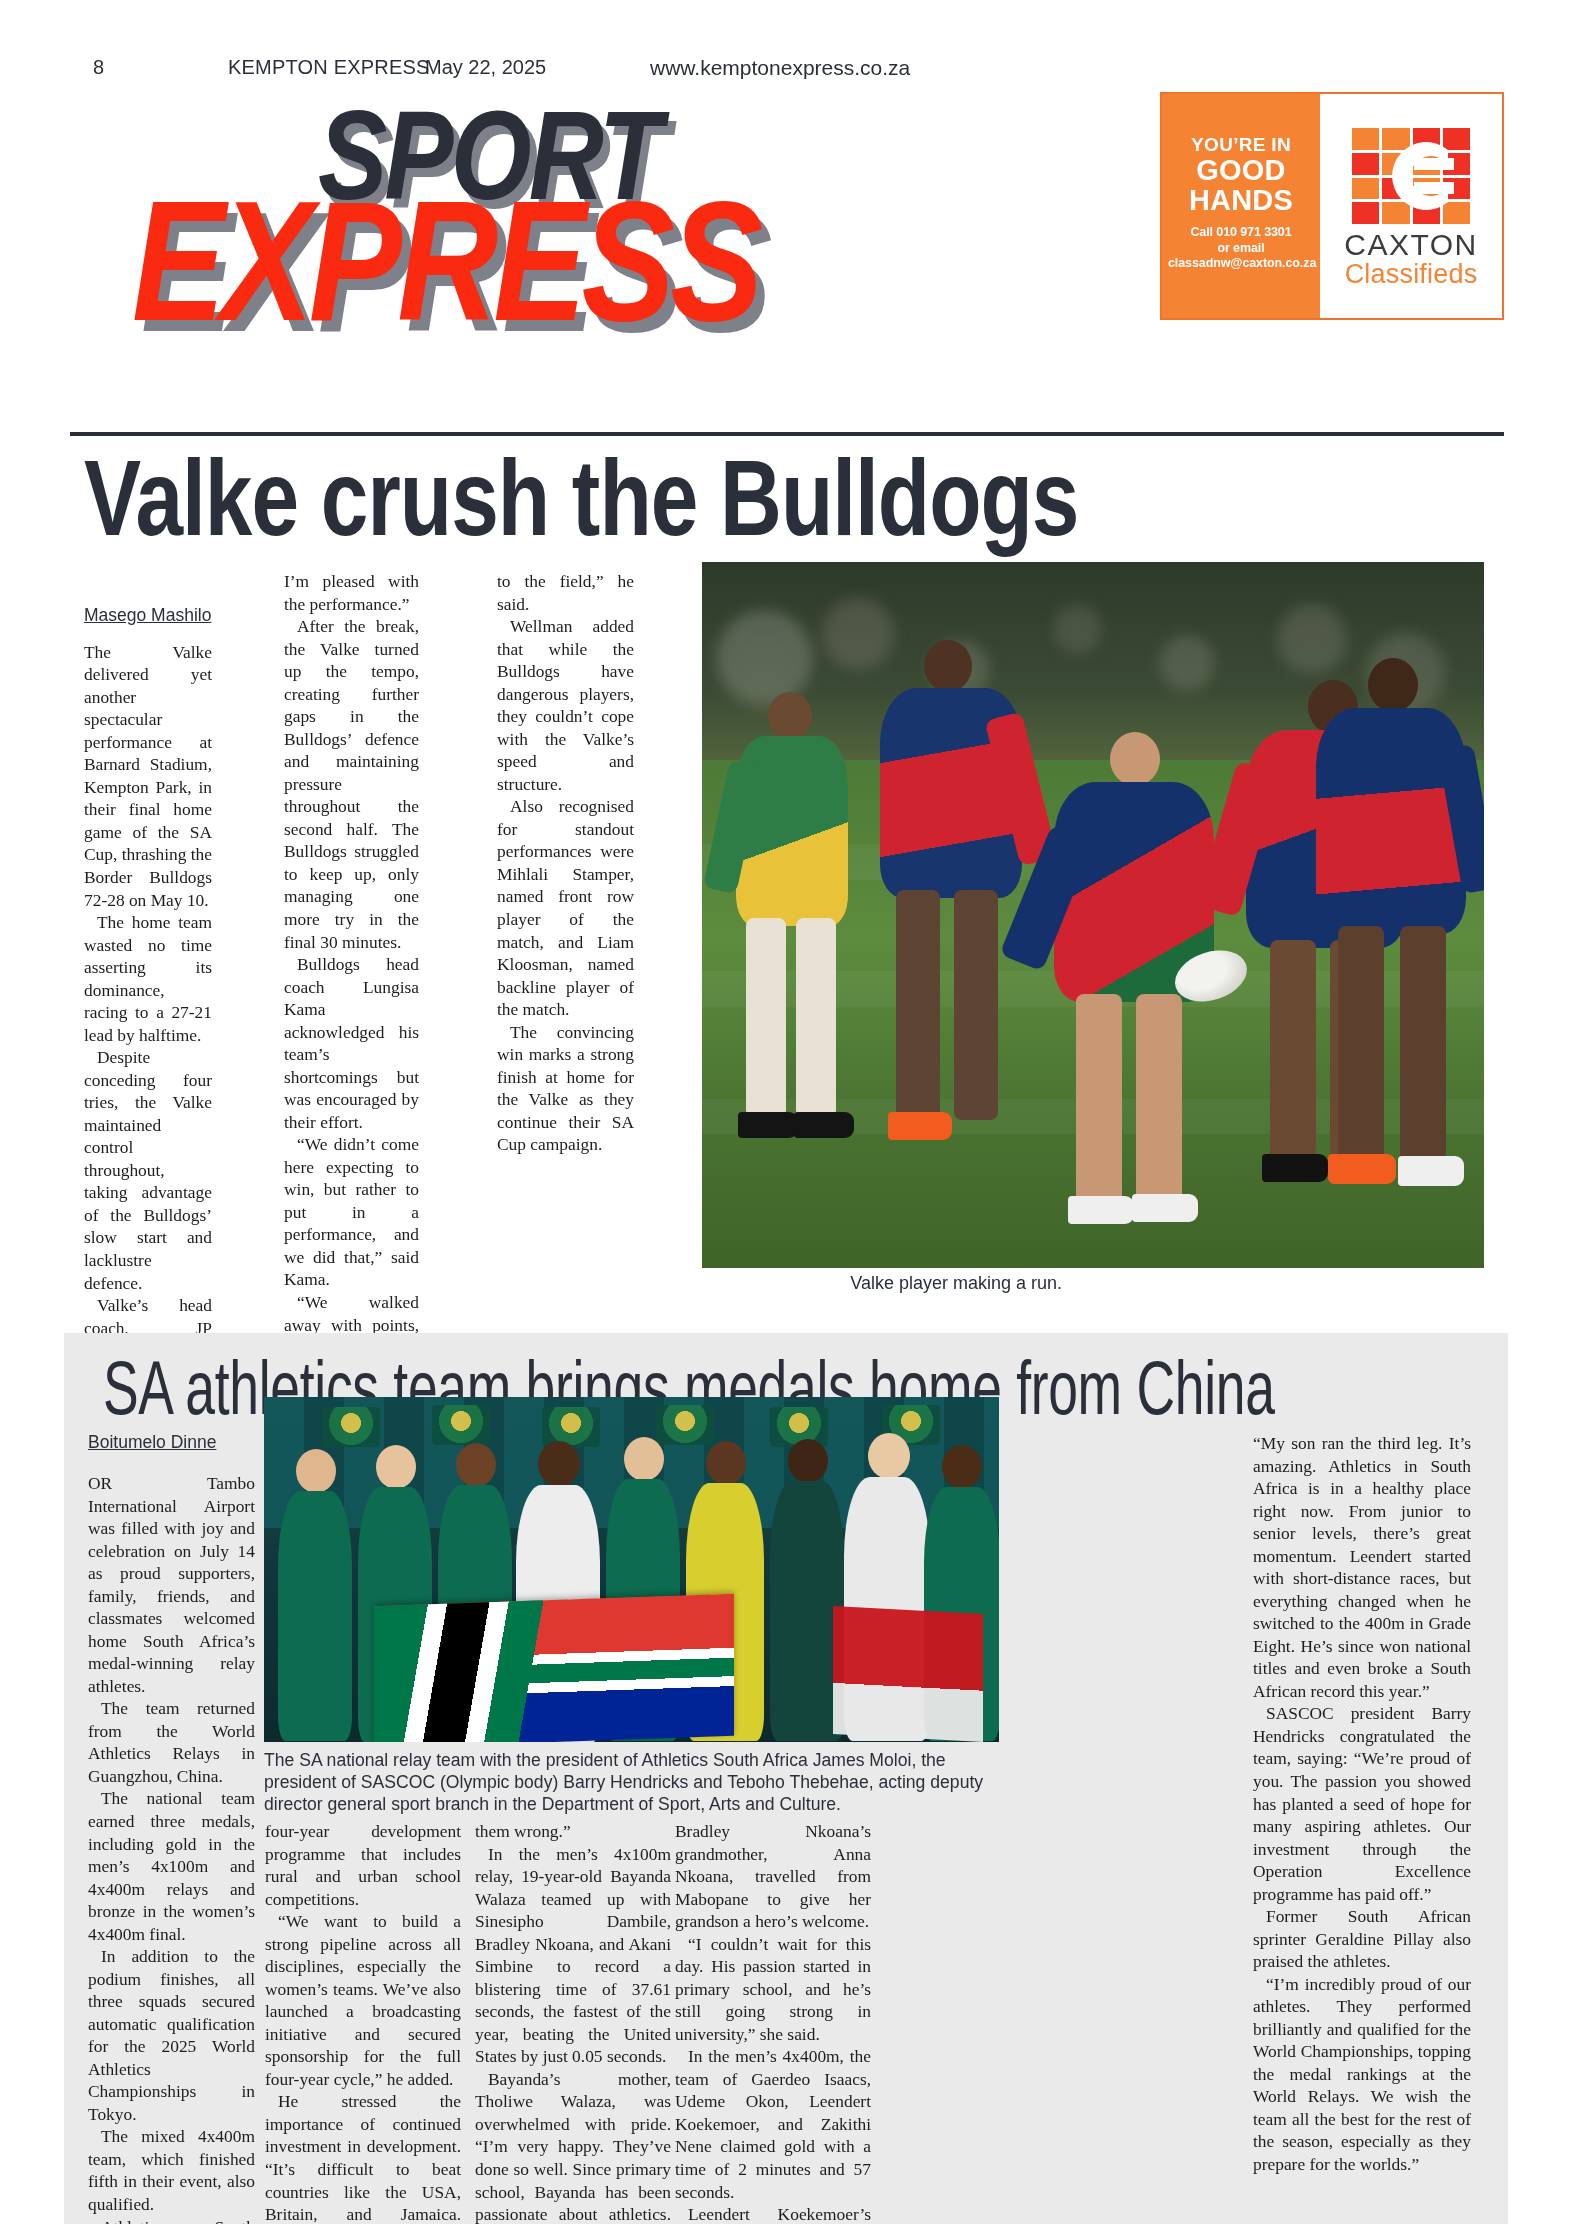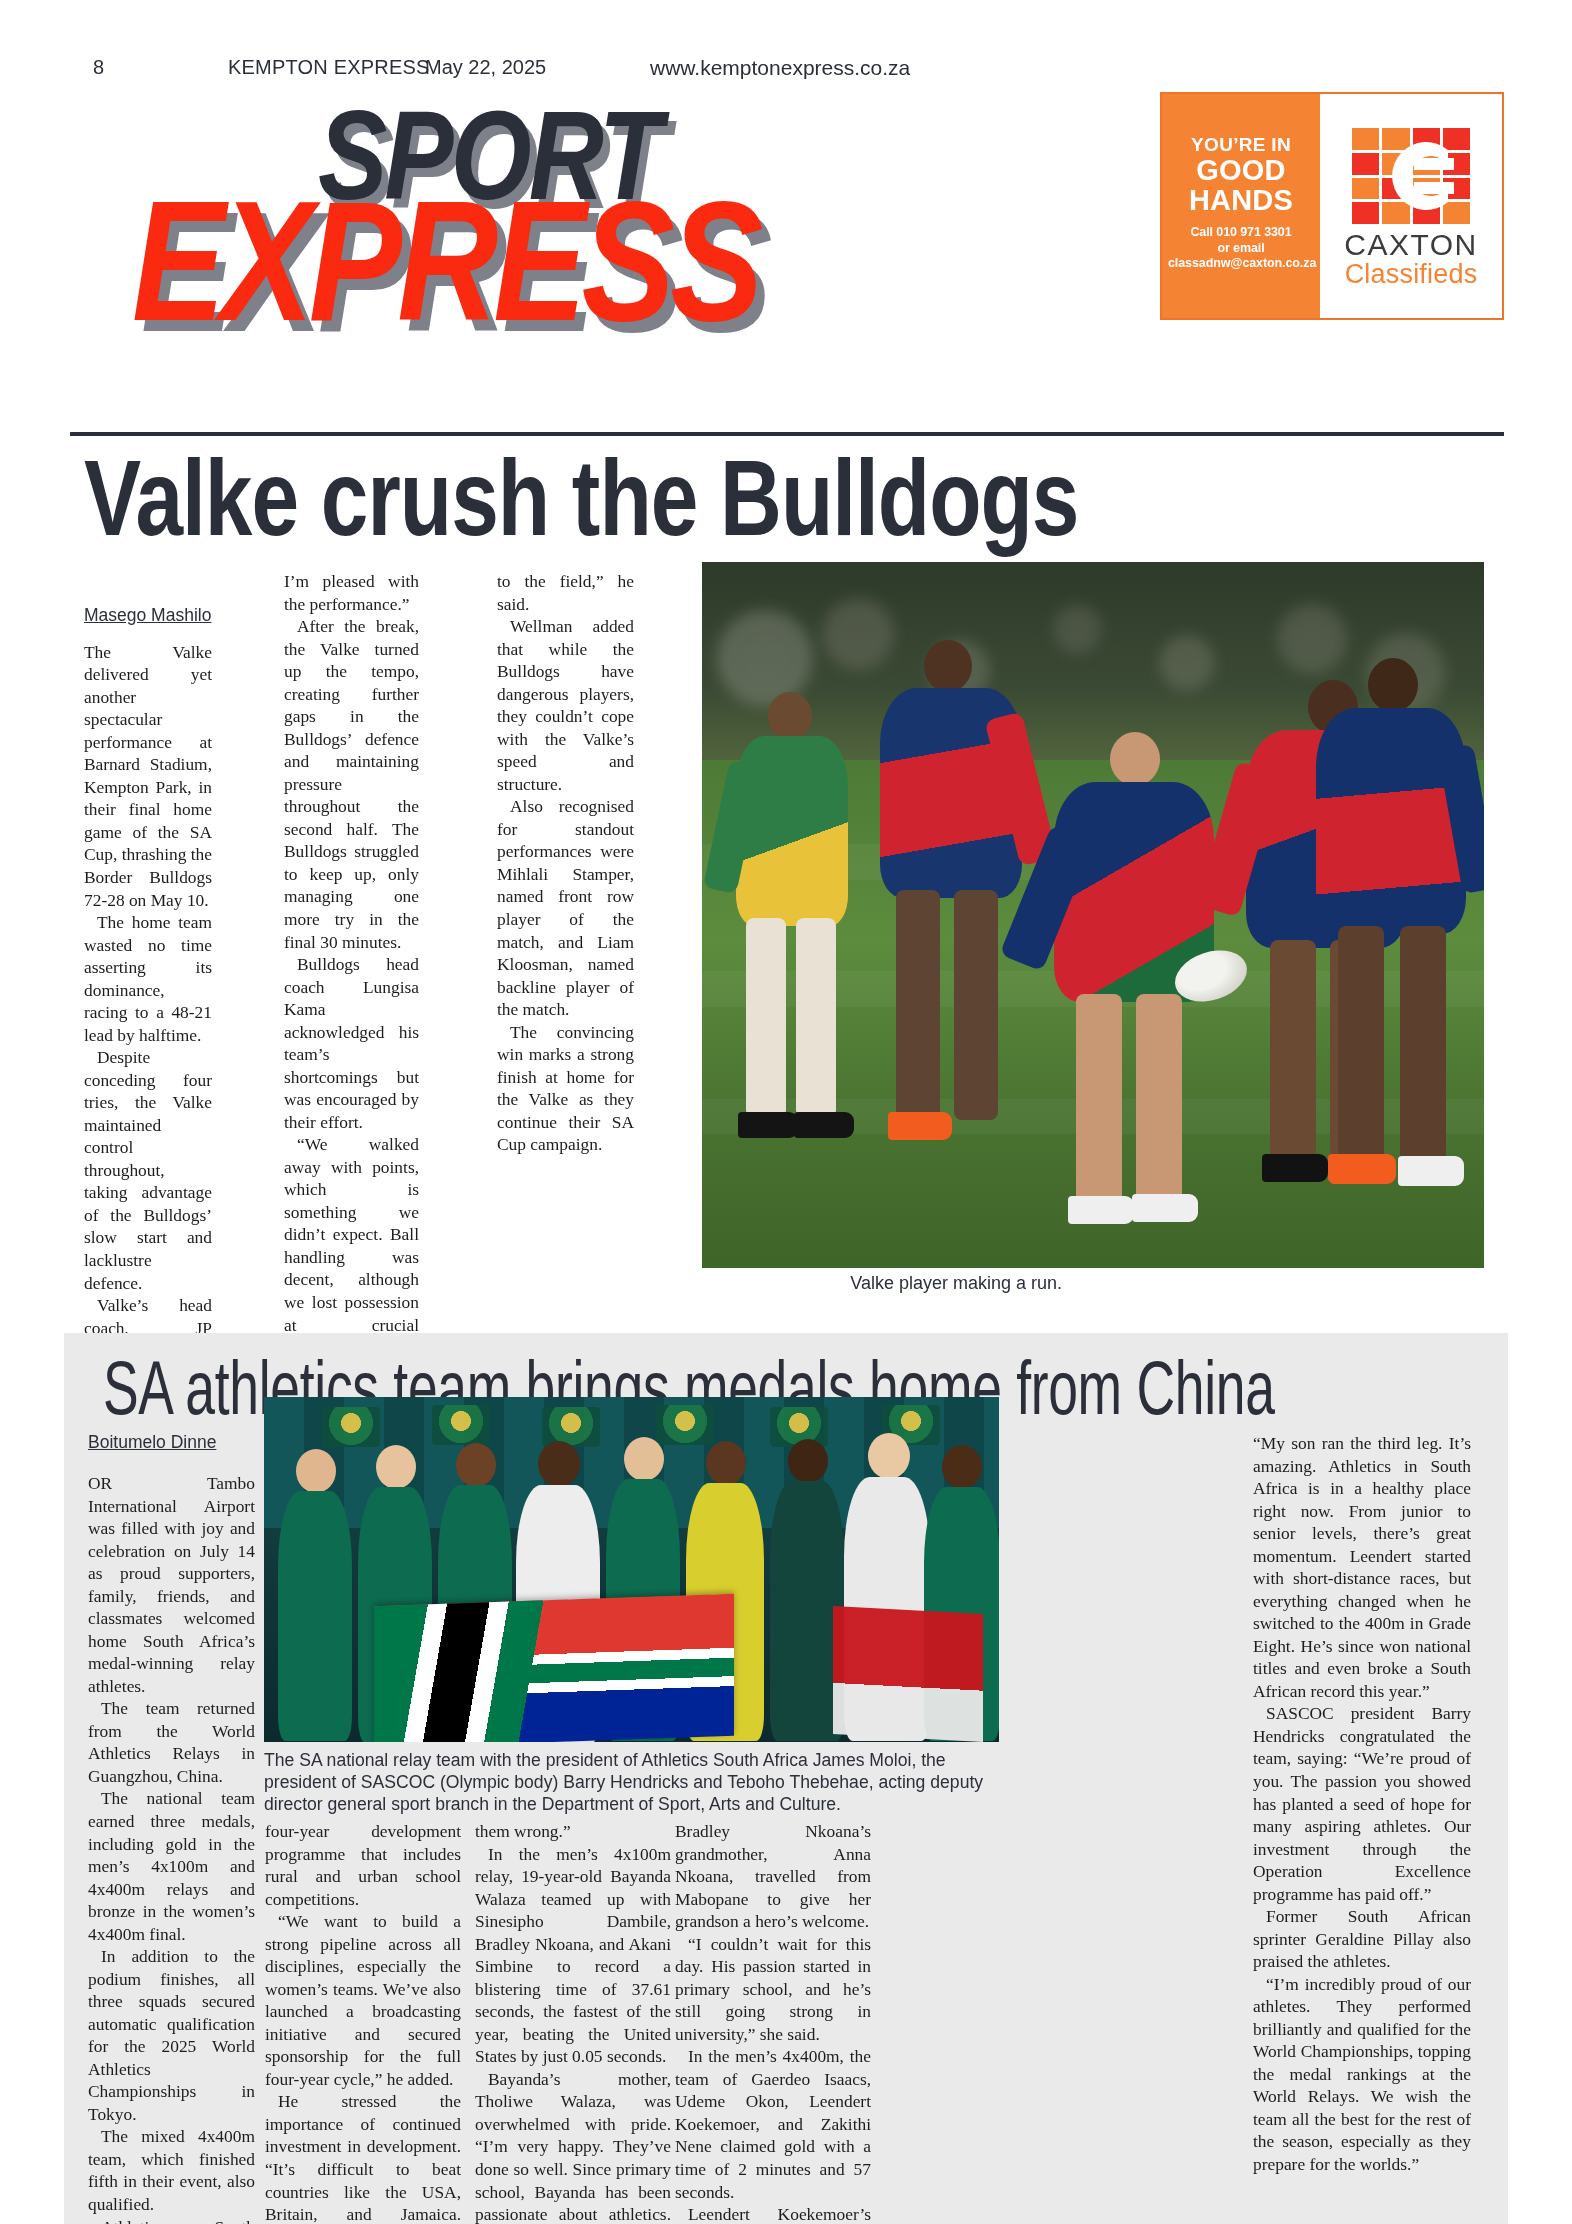--- a/index.html
+++ b/index.html
@@ -389,33 +389,34 @@
   </div>
 
   <div class="rule rule-top"></div>
 
   <div class="headline1">Valke crush the Bulldogs</div>
 
   <div class="col a1-c1">
     <div class="byline">Masego Mashilo</div>
     <div>
         <p class="first">The Valke delivered yet another spectacular performance at Barnard Stadium, Kempton Park, in their final home game of the SA Cup, thrashing the Border Bulldogs 72-28 on May 10.</p>
-        <p>The home team wasted no time asserting its dominance, racing to a 48-21 lead by halftime.</p>
+        <p>The home team wasted no time asserting its dominance, racing to a 27-21 lead by halftime.</p>
         <p>Despite conceding four tries, the Valke maintained control throughout, taking advantage of the Bulldogs’ slow start and lacklustre defence.</p>
         <p>Valke’s head coach, JP Immelman, was pleased with the result but admitted his team left some opportunities on the field.</p>
         <p>“We’re happy with the win, and scoring 72 points is always something to celebrate,” he said.</p>
         <p>“That said, we left a few tries out there on the field and allowed them to score four, so we’ll need to analyse those defensive lapses. In general,</p>
       </div>
   </div>
 
   <div class="col a1-c2">
     <div>
         <p class="first">I’m pleased with the performance.”</p>
         <p>After the break, the Valke turned up the tempo, creating further gaps in the Bulldogs’ defence and maintaining pressure throughout the second half. The Bulldogs struggled to keep up, only managing one more try in the final 30 minutes.</p>
         <p>Bulldogs head coach Lungisa Kama acknowledged his team’s shortcomings but was encouraged by their effort.</p>
+        <p>“We didn’t come here expecting to win, but rather to put in a performance, and we did that,” said Kama.</p>
         <p>“We walked away with points, which is something we didn’t expect. Ball handling was decent, although we lost possession at crucial moments.”</p>
         <p>Man of the match, Valentino Wellman, praised the team’s preparation and execution.</p>
         <p>“Our preparation was key. We stuck to our game plan and brought intensity and enthusiasm</p>
       </div>
   </div>
 
   <div class="col a1-c3">
     <div>
         <p class="first">to the field,” he said.</p>
         <p>Wellman added that while the Bulldogs have dangerous players, they couldn’t cope with the Valke’s speed and structure.</p>

